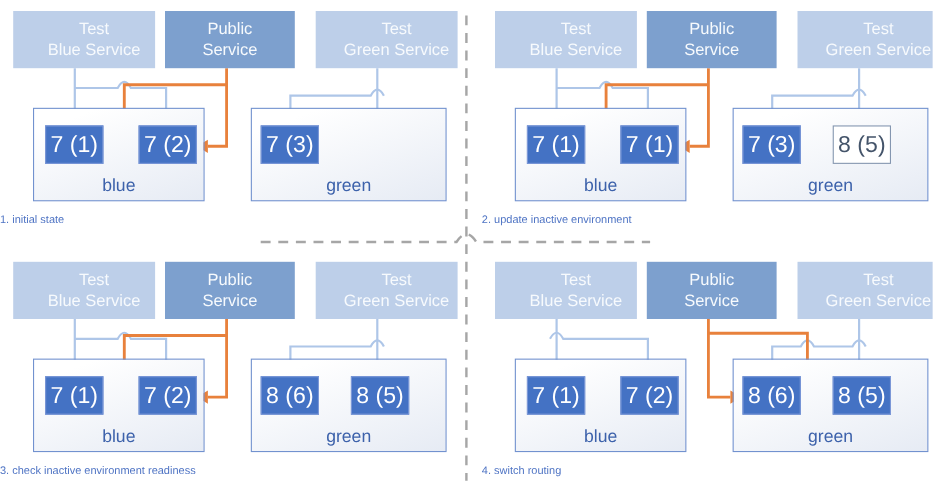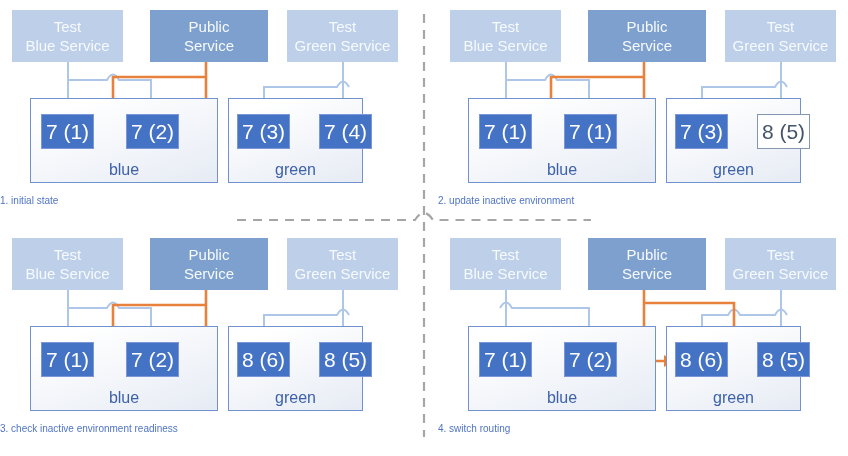--- a/index.html
+++ b/index.html
@@ -16,34 +16,34 @@
   .pos-3{left:0;top:228px}
   .pos-4{left:424px;top:228px}
   .panel-inner{position:absolute;top:0;left:0;width:424px;height:228px;}
   .pos-2 .panel-inner,.pos-4 .panel-inner{left:14px;}
 
   .svc{
     position:absolute;top:10px;height:52px;
     display:flex;align-items:center;justify-content:center;text-align:center;
     color:#f7fafd;font-size:15px;line-height:19px;
   }
-  .svc.test{background:var(--test-service-fill,#bdcfe9);}
+  .svc.test{background:var(--test-service-fill,#bdcfe9);padding-left:18px;}
   .svc.public{background:var(--public-service-fill,#7da0ce);}
   .s1{left:12px;width:111px}
   .s2{left:150px;width:118px}
   .s3{left:287px;width:111px}
   .svc-label{white-space:pre-line;}
 
   .env{
     position:absolute;top:98px;height:85px;box-sizing:border-box;
     border:1.5px solid var(--env-border,#7292cf);
     background:linear-gradient(160deg,#ffffff 15%,#e6ebf4 100%);
   }
-  .env-blue{left:30px;width:188px}
-  .env-green{left:228px;width:135px}
+  .env-blue{left:30px;width:156px}
+  .env-green{left:228px;width:178px}
   .env-label{
     position:absolute;bottom:3px;left:0;right:0;text-align:center;
     color:var(--env-label-text,#3d62ab);font-size:16px;
   }
 
   .pod{
     position:absolute;top:114px;width:53px;height:35px;box-sizing:border-box;
     background:var(--pod-fill,#4472c4);border:1px solid #7b97d7;color:#ffffff;
     font-size:21px;display:flex;align-items:center;justify-content:center;
   }
@@ -104,21 +104,20 @@
         </div>
       <div class="env env-blue">
           <span class="env-label">blue</span>
         </div>
       <div class="env env-green">
           <span class="env-label">green</span>
         </div>
       <div class="pod p1">7 (1)</div>
       <div class="pod p2">7 (2)</div>
       <div class="pod p3">7 (3)</div>
-      <div class="pod p4">7 (4)</div>
       <div class="caption">1. initial state</div>
     </div>
   </div>
 
   <div class="panel pos-2">
     <div class="panel-inner">
       <svg class="arrows" width="424" height="228" viewBox="0 0 424 228">
         <path class="lb" d="M68,62 V104"></path>
         <polygon class="lb-head" points="62,104 74,104 68,113"></polygon>
         <path class="lb" d="M68,80 H107 Q113,69 119,80 H151 V104"></path>

